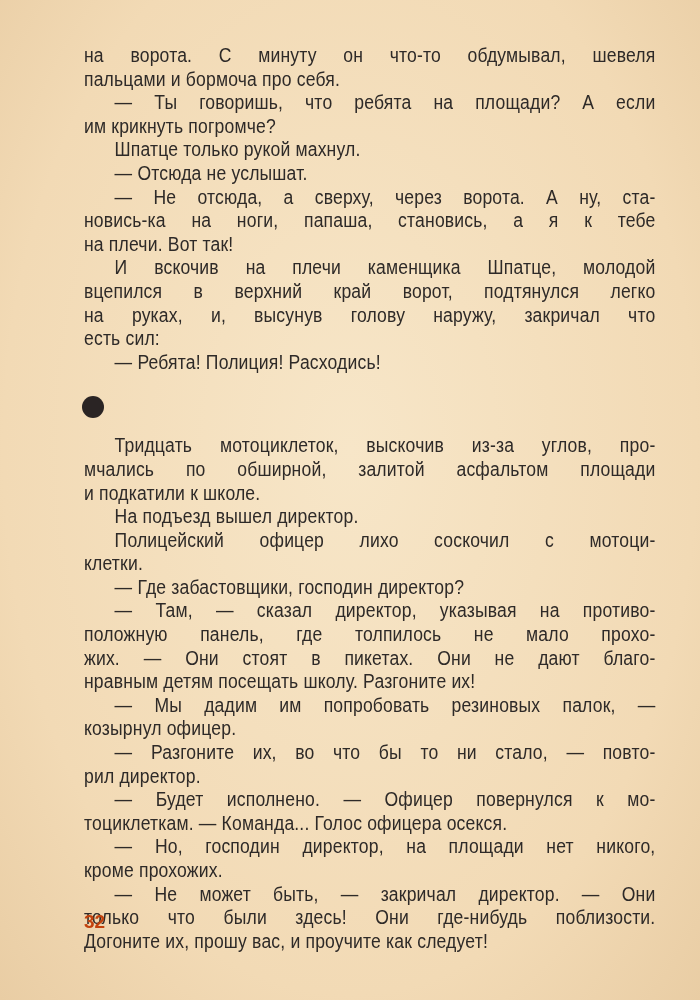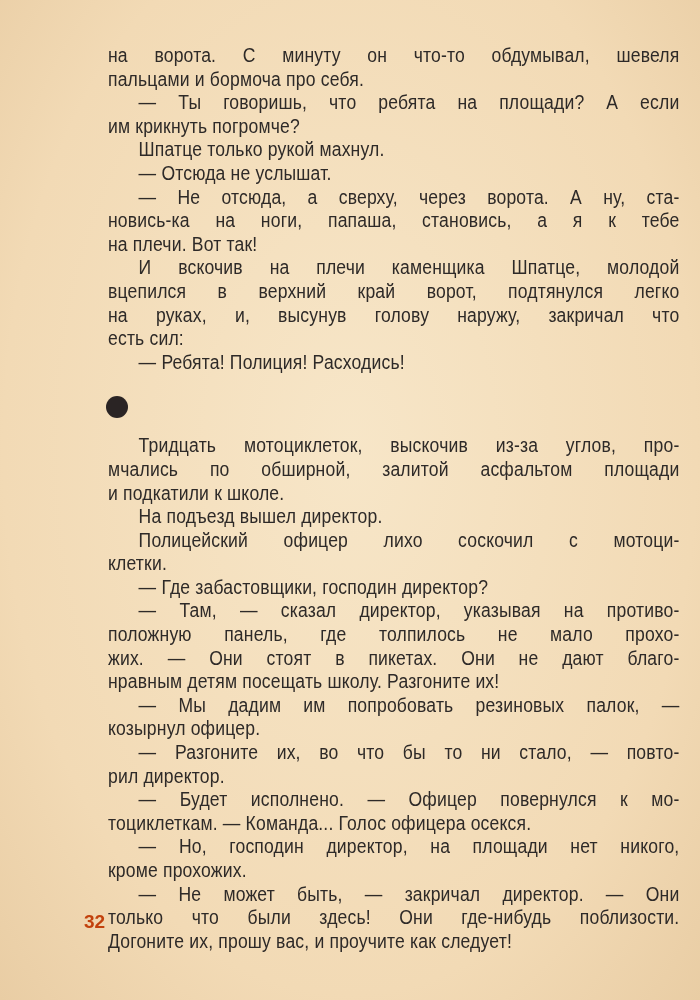--- a/index.html
+++ b/index.html
@@ -5,21 +5,21 @@
   html, body { margin: 0; padding: 0; }
   body {
     width: 700px; height: 1000px; overflow: hidden;
     background: #f4dfbe;
     background-image: radial-gradient(ellipse at 50% 45%, #f7e6c8 0%, #f2dab5 70%, #e9cda4 100%);
     font-family: "Liberation Sans", sans-serif;
     color: #2e2a28;
     position: relative;
   }
   .page {
-    position: absolute; left: 84px; top: 44px; width: 572px; margin-left: 24px;
+    position: absolute; left: 84px; top: 44px; width: 572px;
   }
   .line {
     font-size: 19.5px;
     line-height: 23.6px;
     height: 23.6px;
     white-space: nowrap;
     text-align: justify;
     text-align-last: justify;
     letter-spacing: 0.2px;
     transform: scaleX(0.9);

